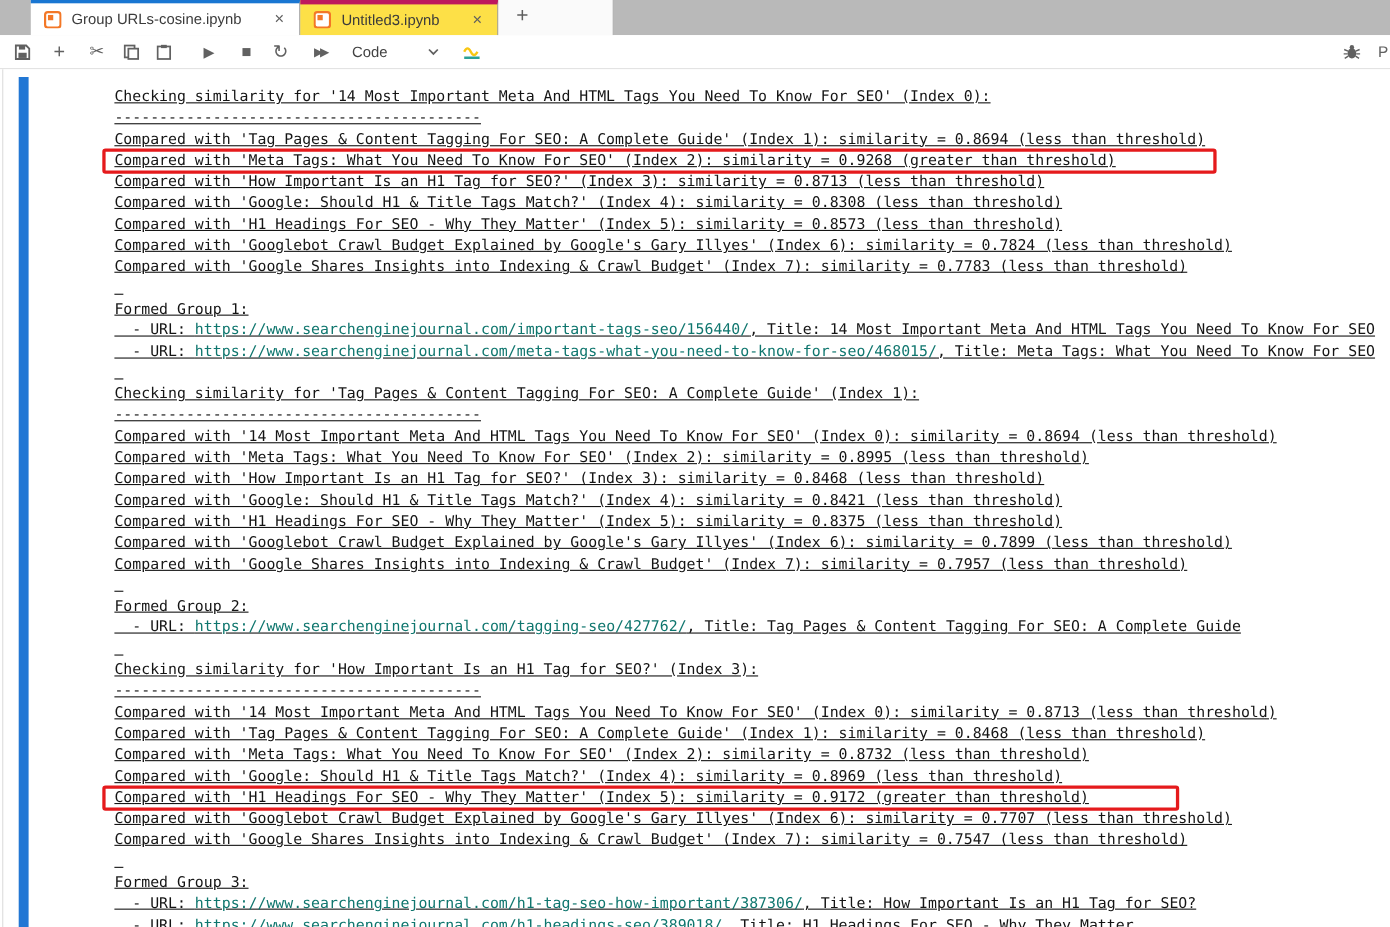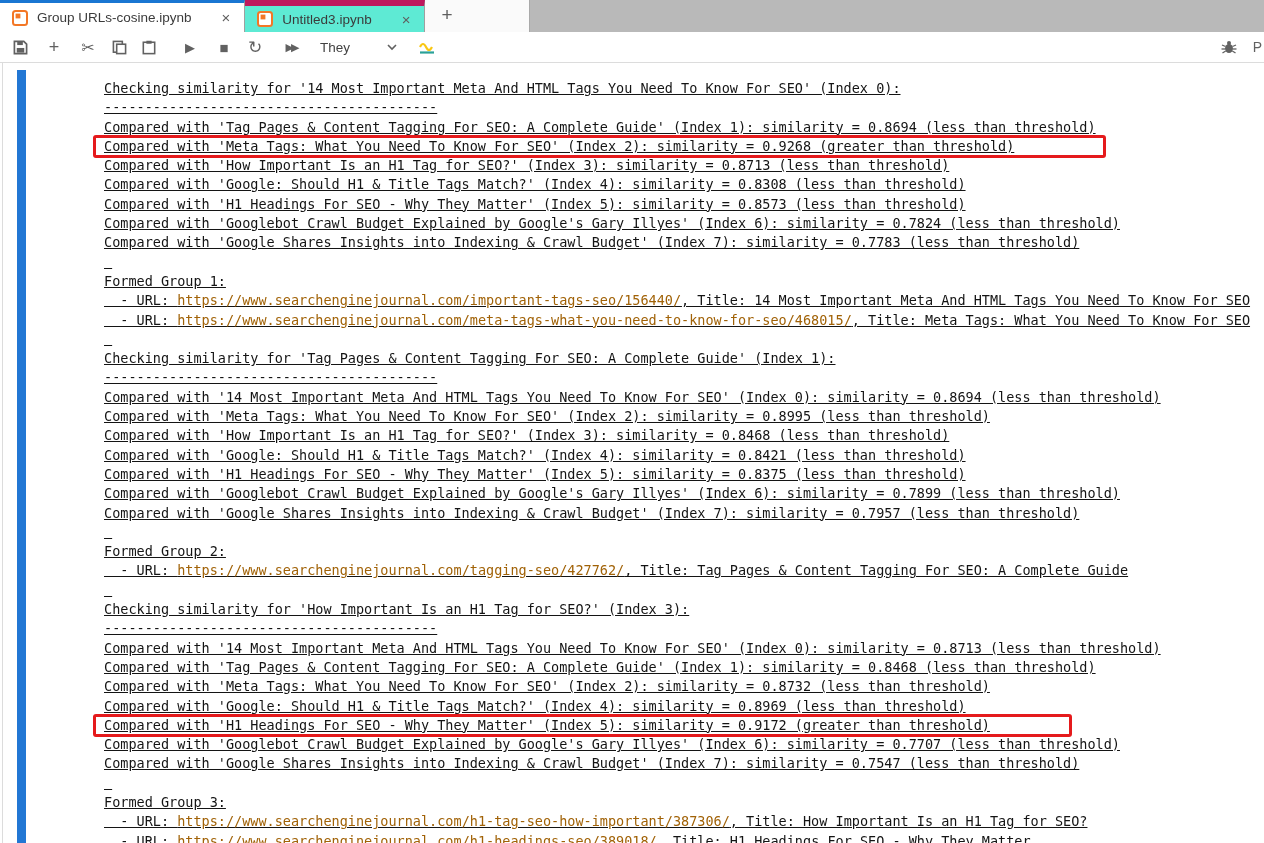--- a/index.html
+++ b/index.html
@@ -1,26 +1,26 @@
 <!DOCTYPE html>
 <html><head>
 <meta charset="utf-8">
 <style>
   html,body{margin:0;padding:0;}
   body{
     width:1264px;height:843px;overflow:hidden;background:#fff;
     font-family:"Liberation Sans",sans-serif;position:relative;
   }
   
-  .tabbar{height:32px;background:#b9b9b9;display:flex;align-items:stretch;}
+  .tabbar{height:32px;background:#b9b9b9;display:flex;align-items:stretch;padding-left:28px;}
   .tab{display:flex;align-items:center;padding:0 10px 0 12px;box-sizing:border-box;
        border-right:1px solid #9f9f9f;cursor:pointer;}
   .tab .tablabel{font-size:13.5px;color:#3b3b3b;margin:0 26px 0 9px;white-space:nowrap;}
   .tab.active{background:#fff;border-top:3px solid #1976d2;}
-  .tab.inactive{background:#5eead4;border-top:6px solid #be185d;}
+  .tab.inactive{background:#fde047;border-top:4px solid #be185d;}
   .tabclose{color:#5f5f5f;font-size:15px;line-height:15px;padding:2px 4px;cursor:pointer;}
   .newtabzone{width:104px;background:#fafafa;display:flex;align-items:center;
               border-right:1px solid #a9a9a9;}
   .newtab{color:#5f5f5f;font-size:19px;padding:0 0 2px 16px;cursor:pointer;}
   .tabbar .rest{flex:1;}
   .nbicon{width:16px;height:16px;flex:0 0 auto;}
   
   .toolbar{height:30px;background:#fff;border-bottom:1px solid #dcdcdc;
            display:flex;align-items:center;color:#616161;position:relative;}
   .tbtn{width:28px;height:26px;display:flex;align-items:center;justify-content:center;
@@ -35,21 +35,21 @@
   .tb-right{margin-left:auto;display:flex;align-items:center;gap:16px;padding-right:2px;}
   .kernel-label{font-size:14px;color:#616161;white-space:nowrap;}
   
   .content{position:absolute;left:0;top:63px;right:0;bottom:0;background:#fff;}
   .edge-line{position:absolute;left:2px;top:0;bottom:0;width:1px;background:#dcdcdc;}
   .cellbar{position:absolute;left:17px;top:7px;bottom:0;width:9px;background:#2277d4;}
   .output{position:absolute;left:104px;top:16px;
           font-family:"DejaVu Sans Mono","Liberation Mono",monospace;
           font-size:13.5px;line-height:19.3px;color:#141414;white-space:pre;}
   .line{position:relative;min-height:19.3px;white-space:pre;text-decoration:underline;}
-  .link{color:#a16207;cursor:pointer;}
+  .link{color:#0f766e;cursor:pointer;}
   .redbox{position:absolute;left:-11px;top:-2px;height:23px;box-sizing:border-box;
           border:3px solid #e51a1c;border-radius:3px;pointer-events:none;}
   .b1{width:1013px;} .b2{width:979px;}
 </style>
 </head>
 <body>
 
 <div class="tabbar">
   <div class="tab active">
     <span class="nbicon">
@@ -96,21 +96,21 @@
   <div class="tbtn ml2">
     <svg width="14" height="15" viewBox="0 0 16 17">
         <rect x="1.5" y="2.5" width="13" height="13" fill="none" stroke="#616161" stroke-width="1.8"></rect>
         <rect x="5" y="0.8" width="6" height="3.4" fill="#616161"></rect>
       </svg>
   </div>
   <div class="tbtn ml13 run-glyph">▶</div>
   <div class="tbtn ml6 stop-glyph">■</div>
   <div class="tbtn ml3 restart-glyph">↻</div>
   <div class="tbtn ml8 ff-glyph">▶▶</div>
-  <div class="celltype">They</div>
+  <div class="celltype">Code</div>
   <div class="chev">
     <svg width="12" height="8" viewBox="0 0 12 8">
         <polyline points="2,2 6,6 10,2" fill="none" stroke="#616161" stroke-width="1.6"></polyline>
       </svg>
   </div>
   <div class="tbtn ml16">
     <svg width="20" height="15" viewBox="0 0 20 15">
         <path d="M2 7 q3 -6 6 0 t6 0" fill="none" stroke="#f9c713" stroke-width="2.2"></path>
         <line x1="2" y1="12.5" x2="16" y2="12.5" stroke="#2aa198" stroke-width="2.2"></line>
       </svg>

